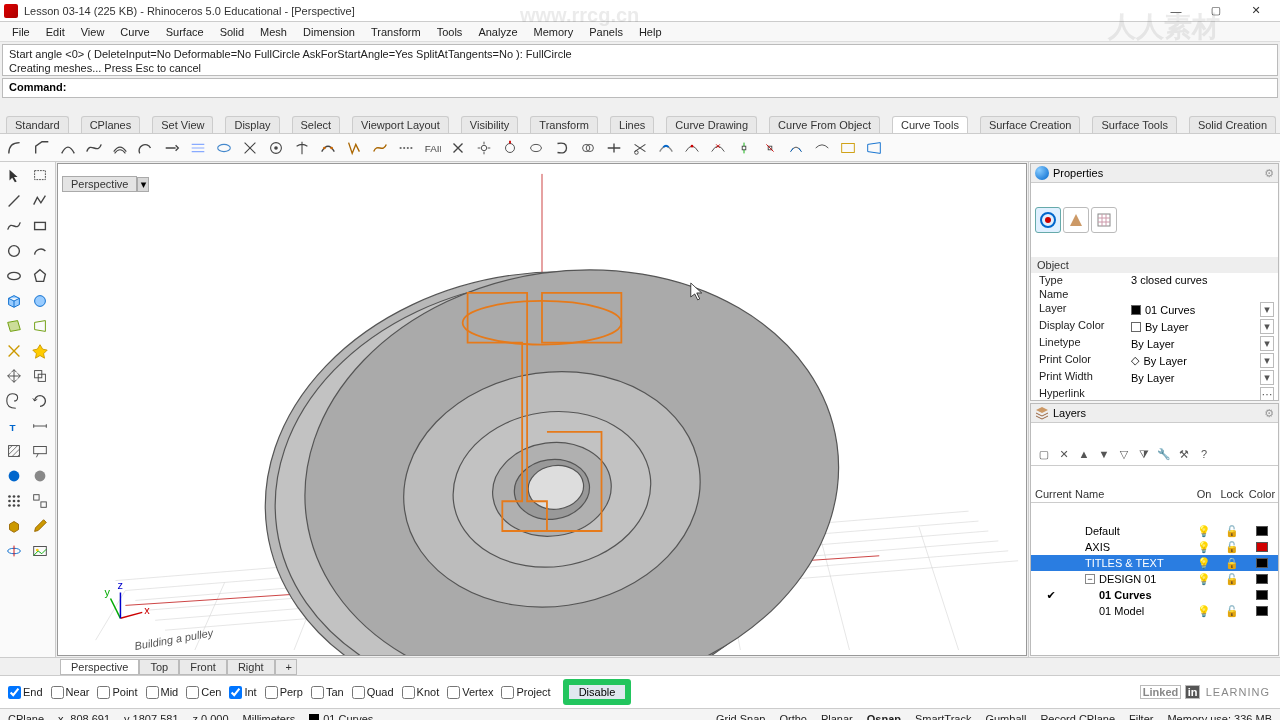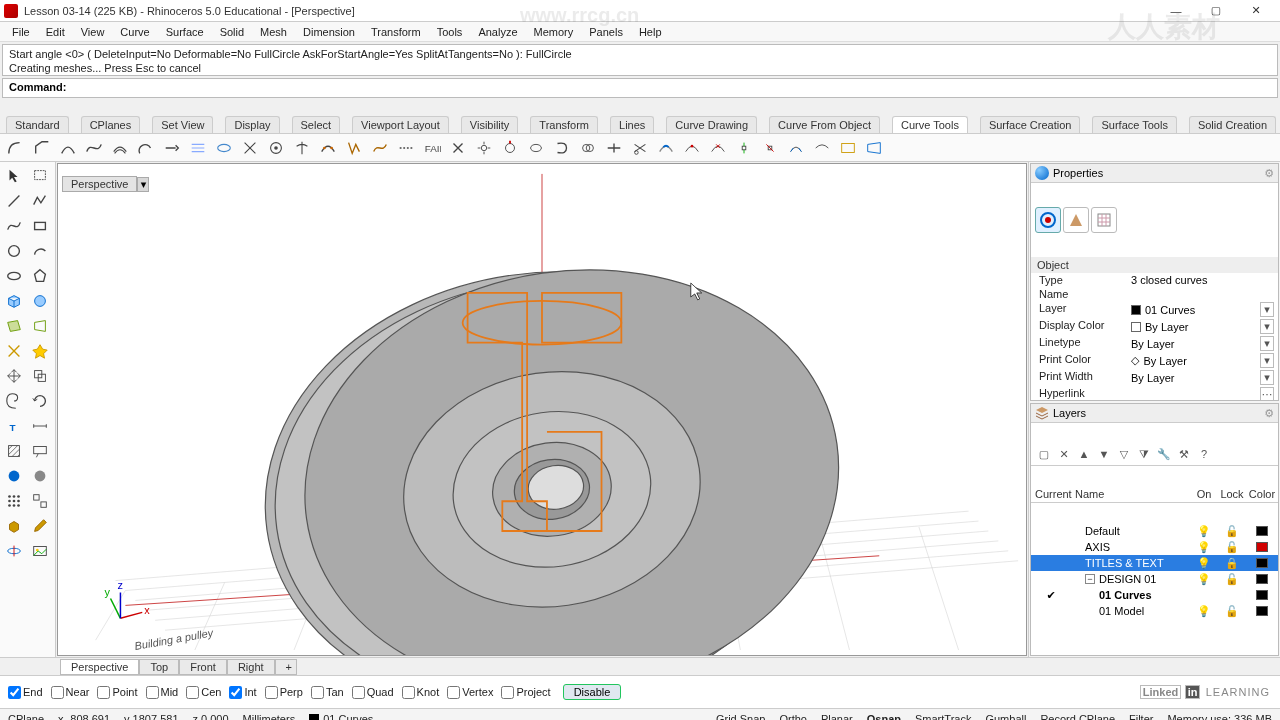--- a/index.html
+++ b/index.html
@@ -83,21 +83,21 @@
 
 
 .vp-bottom-tabs { height: 18px; background: #f0f0f0; display: flex; align-items: center; padding-left: 60px; border-top: 1px solid #ccc; gap: 0; }
 .vp-bottom-tabs .bt { padding: 1px 10px; border: 1px solid #bbb; background: #eaeaea; font-size: 11px; color: #333; }
 .vp-bottom-tabs .bt.active { background: #fff; }
 .vp-bottom-tabs .add { width: 16px; text-align: center; }
 
 
 .osnap-bar { height: 20px; background: #fff; display: flex; align-items: center; padding: 16px 8px; gap: 8px; border-top: 1px solid #ccc; }
 .osnap-bar label { display: flex; align-items: center; gap: 2px; color: #222; }
-.osnap-bar .disable-pill { padding: 1px 10px; background: #e0e8f0; border: 1px solid #22c55e; border-radius: 3px; margin-left: 4px; }
+.osnap-bar .disable-pill { padding: 1px 10px; background: #e0e8f0; border: 6px solid #22c55e; border-radius: 3px; margin-left: 4px; }
 .osnap-bar .brand { margin-left: auto; color: #888; font-weight: 600; font-size: 12px; }
 .osnap-bar .brand span { border: 1px solid #bbb; padding: 0 2px; }
 
 
 .status-bar { height: 20px; background: #f4f4f4; display: flex; align-items: center; padding: 8px 8px; gap: 14px; border-top: 1px solid #ccc; color: #222; }
 .status-bar .layer-ind { display: flex; align-items: center; gap: 4px; }
 .status-bar .layer-ind .sw { width: 10px; height: 10px; background: #000; }
 .status-bar .mode { }
 .status-bar .mode.bold { font-weight: bold; }
 .status-bar .spacer { flex: 1; }

